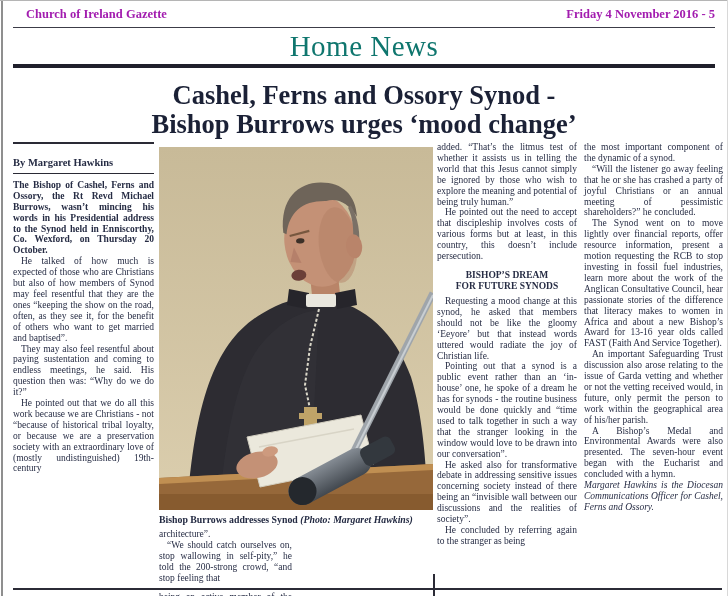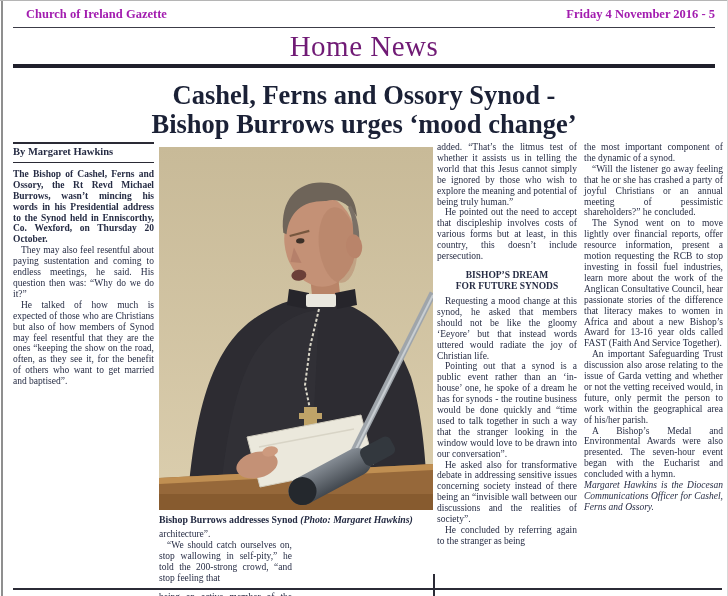--- a/index.html
+++ b/index.html
@@ -9,35 +9,35 @@
     color:#262c44;overflow:hidden;
   }
   .edge-left{position:absolute;left:1px;top:0;width:2px;height:596px;background:#8f8f8f;}
   .edge-top{position:absolute;left:0;top:0;width:728px;height:1px;background:#b5b5b5;}
   .edge-right{position:absolute;right:0;top:0;width:1px;height:596px;background:#d8d8d8;}
 
   .hdr{position:absolute;left:13px;right:13px;top:7px;display:flex;justify-content:space-between;
        font-weight:bold;font-size:12.5px;color:#a21caf;margin-left:13px;}
   .rule-thin{position:absolute;left:13px;right:13px;top:27px;height:1px;background:#3c3c48;}
   .section-title{position:absolute;left:0;right:0;top:30px;text-align:center;
-       font-size:29px;font-weight:400;color:#701a75;letter-spacing:.5px;}
+       font-size:29px;font-weight:400;color:#0f766e;letter-spacing:.5px;}
   .rule-thick{position:absolute;left:13px;right:13px;top:64px;height:4px;background:#20202b;}
 
   .headline{position:absolute;left:0;right:0;top:81px;text-align:center;
        font-weight:bold;font-size:26.5px;line-height:29px;color:#1b2136;}
 
   .col{position:absolute;font-size:9.5px;line-height:10.9px;text-align:justify;}
   .col p{margin:0;font-family:Liberation Serif, serif;}
   .col p.ind{text-indent:8px;}
   .col1{left:13px;top:142px;width:141px;}
   .col3{left:437px;top:142px;width:140px;}
   .col4{left:584px;top:142px;width:139px;}
   .lede{font-weight:bold;}
   .byline{font-weight:bold;font-size:10.5px;border-top:2px solid #2a2a35;border-bottom:1px solid #2a2a35;
-       padding:3px 0 4px 0;margin-bottom:6px;text-align:left;}
+       padding:14px 0 4px 0;margin-bottom:6px;text-align:left;}
   .subhead{font-weight:bold;text-align:center;margin:8px 0 4px 0;line-height:11px;}
   .author-note{font-style:italic;margin-top:11px;}
 
   .photo-block{position:absolute;left:159px;top:147px;width:274px;}
   .photo-frame{width:274px;height:363px;overflow:hidden;background:#cfc1a0;}
   .caption{font-weight:bold;font-size:9.8px;margin-top:4px;line-height:12px;color:#232a42;}
   .caption .credit{font-style:italic;}
   .subcols{display:flex;gap:8px;margin-top:3px;flex-direction:column;}
   .subcol{width:133px;font-size:9.5px;line-height:10.9px;text-align:justify;}
   .subcol p{margin:0;}
@@ -63,22 +63,23 @@
   <div class="rule-thick"></div>
 
   <div class="headline">
     <div>Cashel, Ferns and Ossory Synod -</div>
     <div>Bishop Burrows urges ‘mood change’</div>
   </div>
 
   <div class="col col1">
     <div class="byline">By Margaret Hawkins</div>
     <p class="lede">The Bishop of Cashel, Ferns and Ossory, the Rt Revd Michael Burrows, wasn’t mincing his words in his Presidential address to the Synod held in Enniscorthy, Co. Wexford, on Thursday 20 October.</p>
+    <p class="ind">He talked of how much is expected of those who are Christians but also of how members of Synod may feel resentful that they are the ones “keeping the show on the road, often, as they see it, for the benefit of others who want to get married and baptised”.</p>
     <p class="ind">They may also feel resentful about paying sustentation and coming to endless meetings, he said. His question then was: “Why do we do it?”</p>
-    <p class="ind">He talked of how much is expected of those who are Christians but also of how members of Synod may feel resentful that they are the ones “keeping the show on the road, often, as they see it, for the benefit of others who want to get married and baptised”.</p>
+    <p class="ind">He pointed out that we do all this work because we are Christians - not “because of historical tribal loyalty, or because we are a preservation society with an extraordinary love of (mostly undistinguished) 19th-century</p>
   </div>
 
   <div class="photo-block">
     <div class="photo-frame">
       <svg width="274" height="363" viewBox="0 0 274 363" xmlns="http://www.w3.org/2000/svg">
         <defs>
           <linearGradient id="wall" x1="0" y1="0" x2="0" y2="1">
             <stop offset="0" stop-color="#c8ba98"></stop>
             <stop offset="1" stop-color="#dbceae"></stop>
           </linearGradient>

